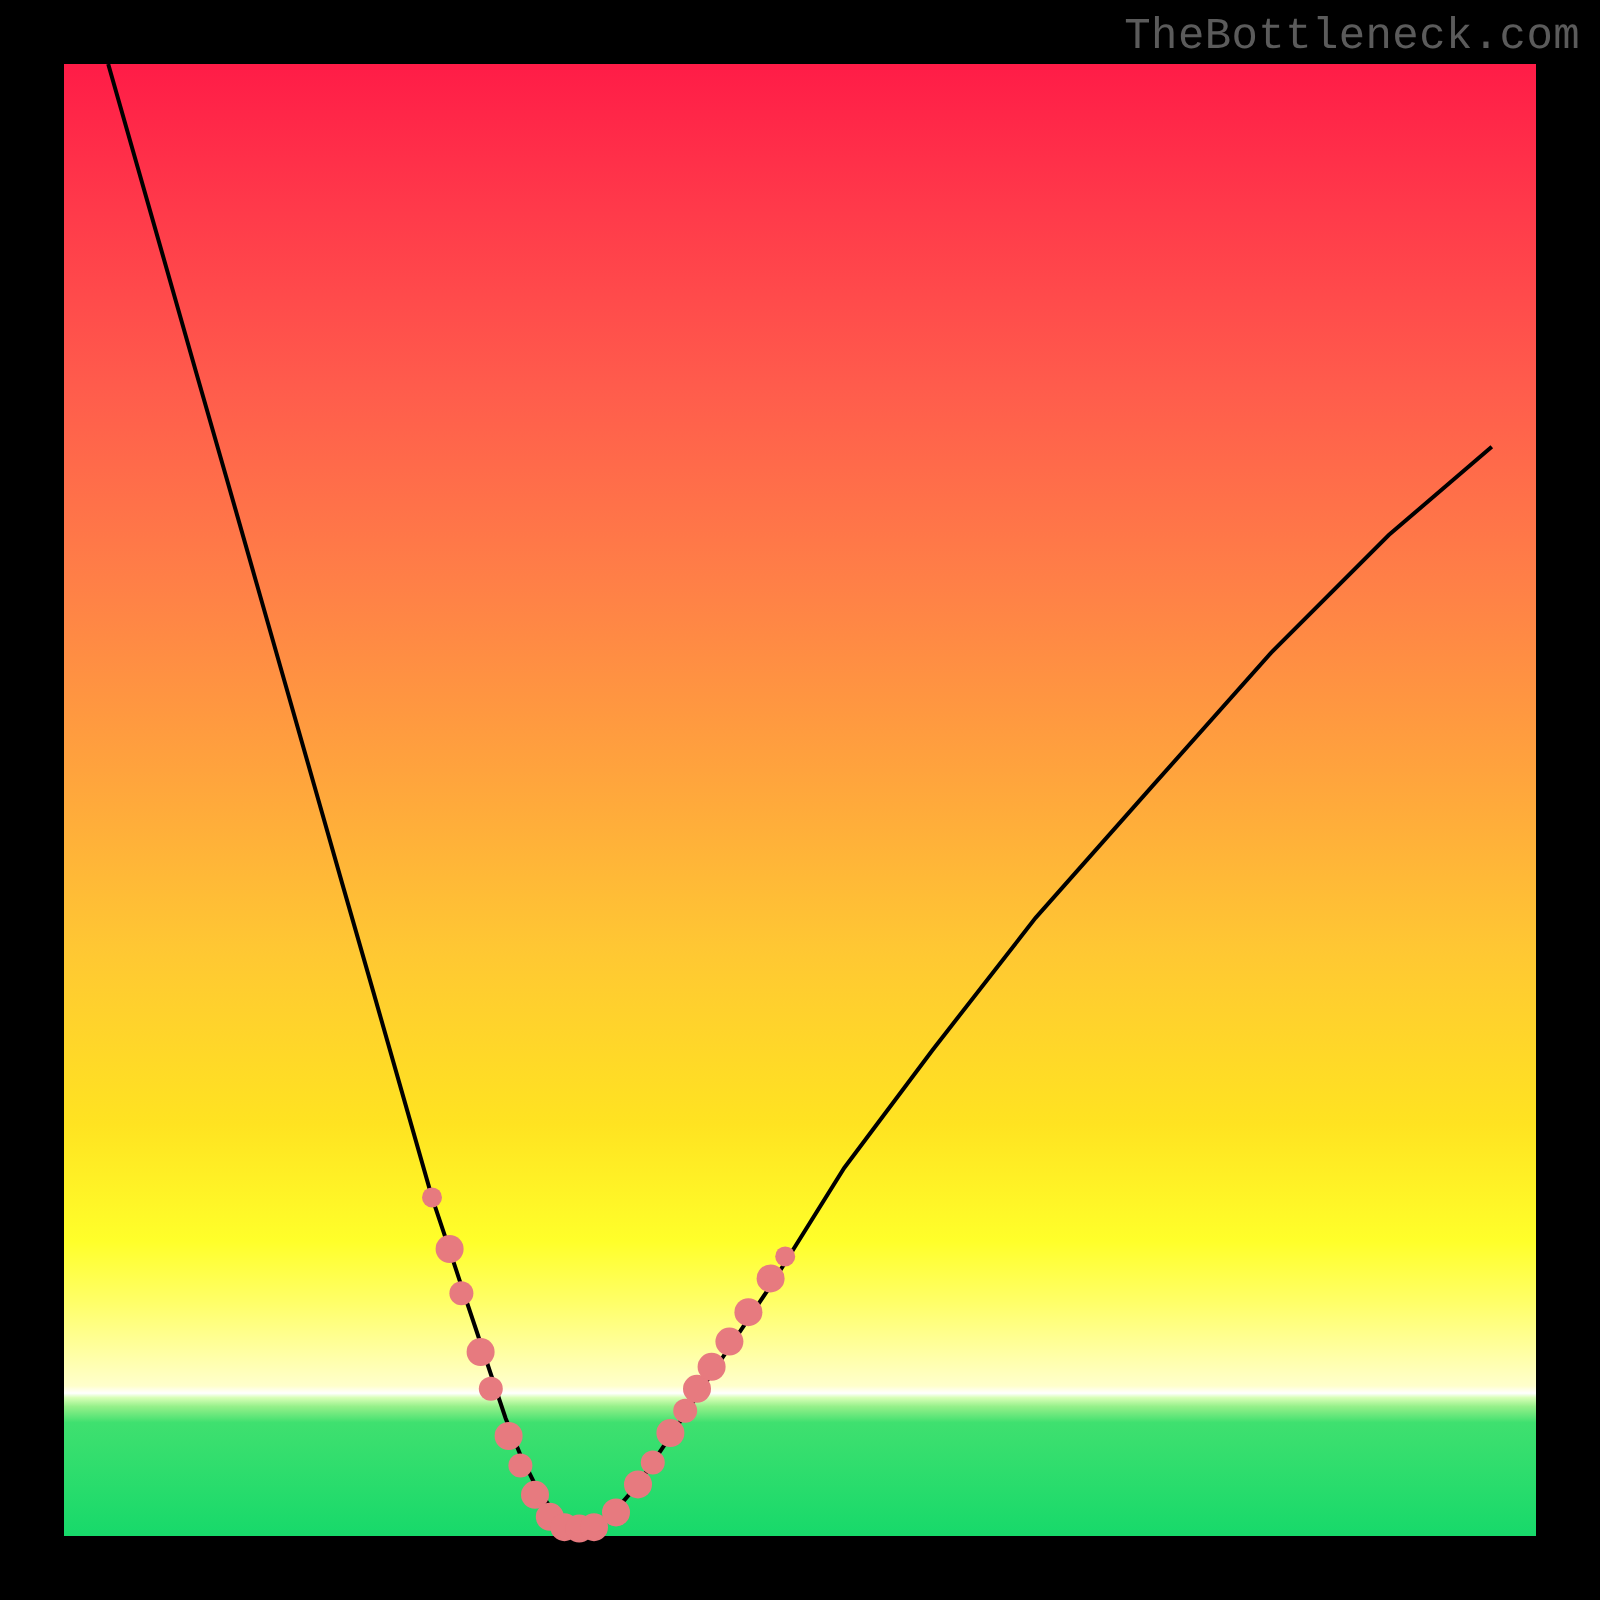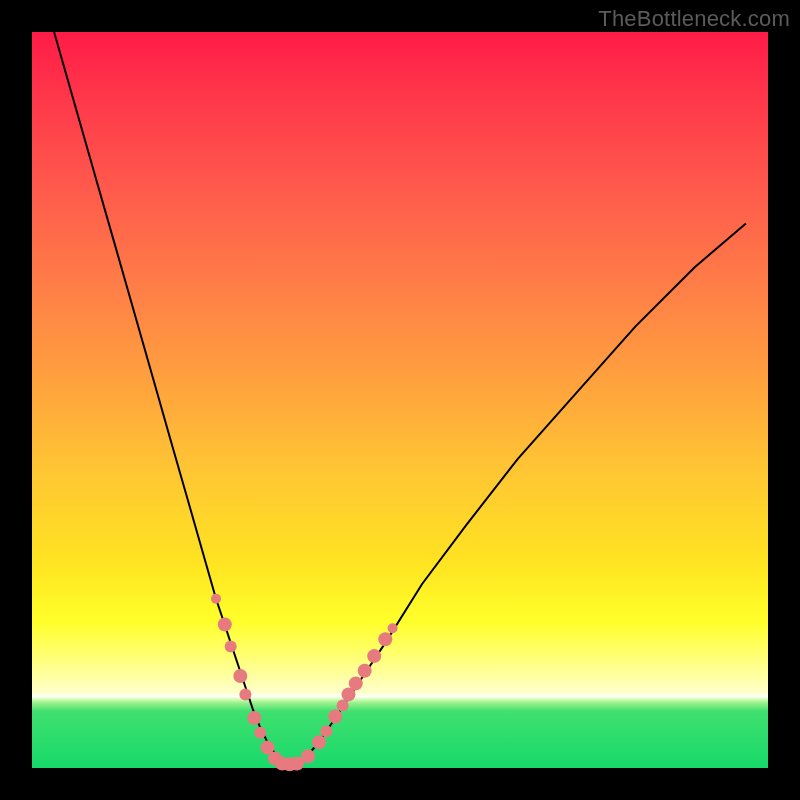--- a/index.html
+++ b/index.html
@@ -11,20 +11,21 @@
     background: #000;
     font-family: Arial, Helvetica, sans-serif;
   }
   .frame {
     position: absolute;
     left: 0;
     top: 0;
     width: 800px;
     height: 800px;
     background: #000;
+    font-family: Liberation Mono, monospace;
   }
   .plot {
     position: absolute;
     left: 32px;
     top: 32px;
     width: 736px;
     height: 736px;
     
     background: linear-gradient(to bottom,
       #ff1c47 0%,

